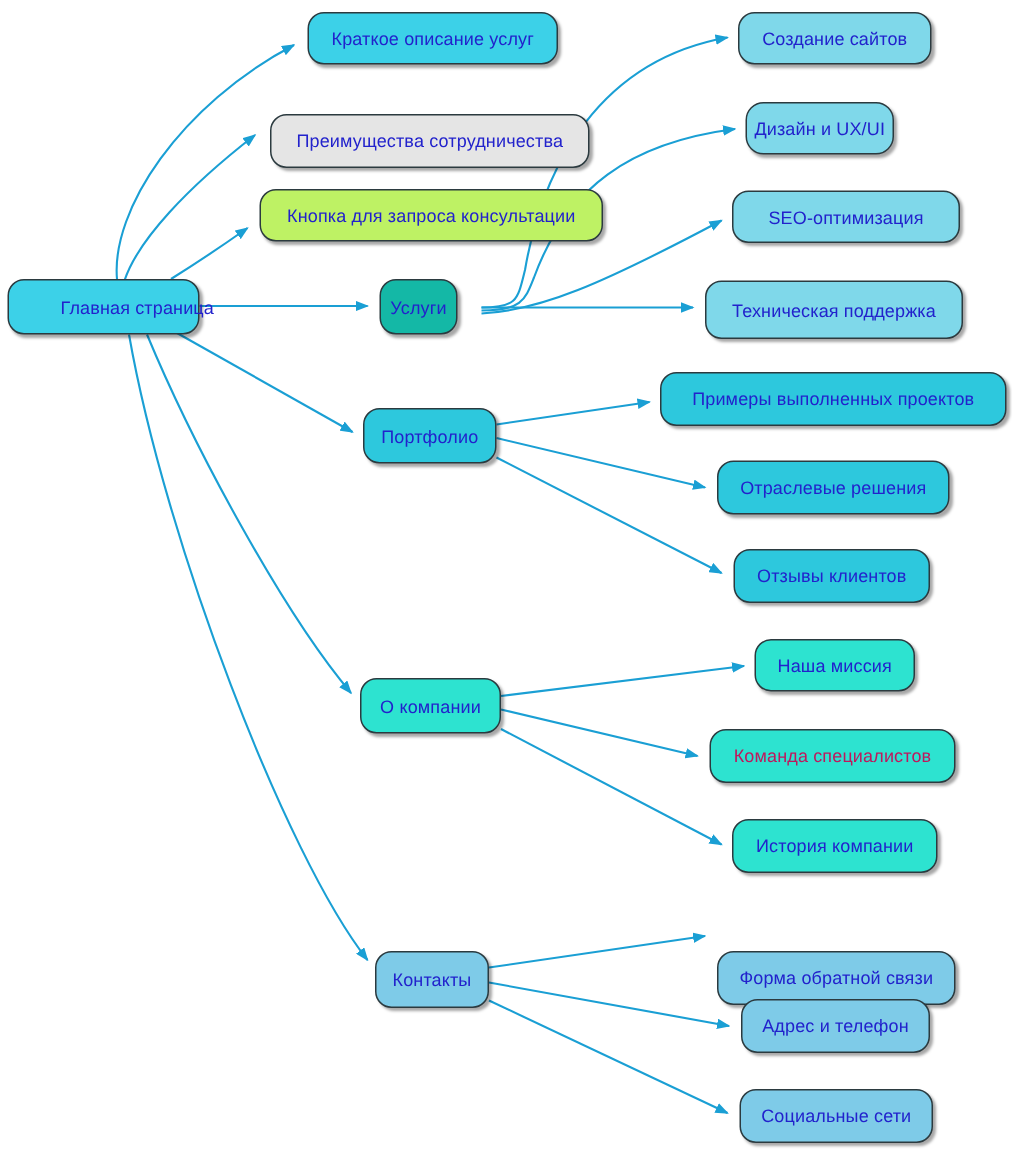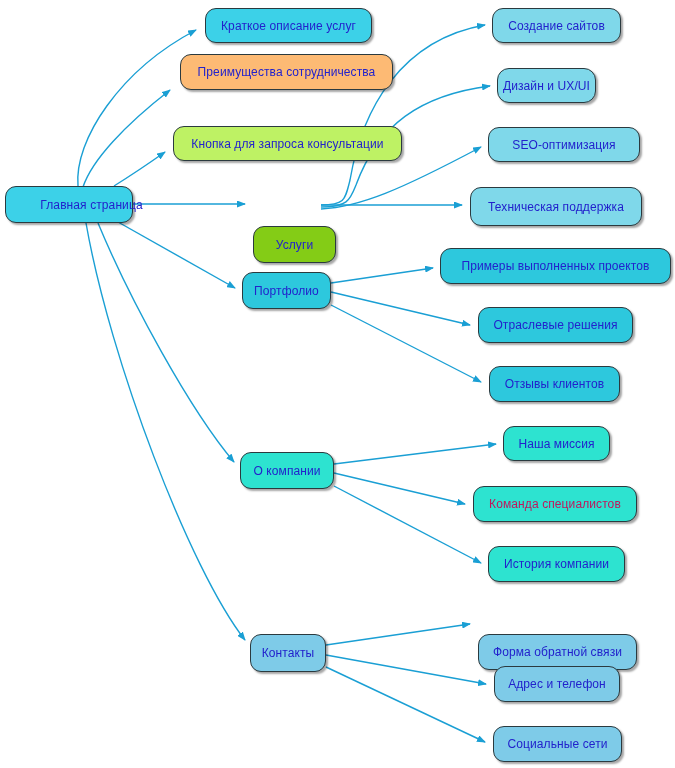--- a/index.html
+++ b/index.html
@@ -72,23 +72,23 @@
         <path d="M 334 473 L 465 504" class="edge" stroke="#1a9fd4" marker-end="url(#arrow)"></path>
         <path d="M 334 486 L 481 563" class="edge" stroke="#1a9fd4" marker-end="url(#arrow)"></path>
         <path d="M 326 645 L 470 624" class="edge" stroke="#1a9fd4" marker-end="url(#arrow)"></path>
         <path d="M 326 655 L 486 684" class="edge" stroke="#1a9fd4" marker-end="url(#arrow)"></path>
         <path d="M 326 667 L 485 742" class="edge" stroke="#1a9fd4" marker-end="url(#arrow)"></path>
       </g>
   </svg>
   <div id="node-layer">
       <div class="node" style="left: 5px; top: 186px; width: 128px; height: 37px; background: rgb(60, 209, 232); border-color: rgb(43, 58, 63); color: rgb(34, 34, 204); padding-left: 45px;">Главная страница</div>
       <div class="node" style="left: 205px; top: 8px; width: 167px; height: 35px; background: rgb(60, 209, 232); border-color: rgb(43, 58, 63); color: rgb(34, 34, 204);">Краткое описание услуг</div>
-      <div class="node" style="left: 180px; top: 54px; width: 213px; height: 36px; background: #fdba74; border-color: rgb(43, 58, 63); color: rgb(34, 34, 204);">Преимущества сотрудничества</div>
+      <div class="node" style="left: 180px; top: 76px; width: 213px; height: 36px; background: #e5e5e5; border-color: rgb(43, 58, 63); color: rgb(34, 34, 204);">Преимущества сотрудничества</div>
       <div class="node" style="left: 173px; top: 126px; width: 229px; height: 35px; background: #bef264; border-color: rgb(43, 58, 63); color: rgb(34, 34, 204);">Кнопка для запроса консультации</div>
-      <div class="node" style="left: 253px; top: 186px; width: 83px; height: 37px; background: #84cc16; border-color: rgb(43, 58, 63); color: rgb(34, 34, 204); margin-top: 40px;">Услуги</div>
+      <div class="node" style="left: 253px; top: 186px; width: 52px; height: 37px; background: #14b8a6; border-color: rgb(43, 58, 63); color: rgb(34, 34, 204);">Услуги</div>
       <div class="node" style="left: 492px; top: 8px; width: 129px; height: 35px; background: rgb(127, 216, 234); border-color: rgb(43, 58, 63); color: rgb(34, 34, 204);">Создание сайтов</div>
       <div class="node" style="left: 497px; top: 68px; width: 99px; height: 35px; background: rgb(127, 216, 234); border-color: rgb(43, 58, 63); color: rgb(34, 34, 204); border-radius: 12px;">Дизайн и UX/UI</div>
       <div class="node" style="left: 488px; top: 127px; width: 152px; height: 35px; background: rgb(127, 216, 234); border-color: rgb(43, 58, 63); color: rgb(34, 34, 204);">SEO-оптимизация</div>
       <div class="node" style="left: 470px; top: 187px; width: 172px; height: 39px; background: rgb(127, 216, 234); border-color: rgb(43, 58, 63); color: rgb(34, 34, 204);">Техническая поддержка</div>
       <div class="node" style="left: 242px; top: 272px; width: 89px; height: 37px; background: rgb(45, 200, 221); border-color: rgb(43, 58, 63); color: rgb(34, 34, 204);">Портфолио</div>
       <div class="node" style="left: 440px; top: 248px; width: 231px; height: 36px; background: rgb(45, 200, 221); border-color: rgb(43, 58, 63); color: rgb(34, 34, 204);">Примеры выполненных проектов</div>
       <div class="node" style="left: 478px; top: 307px; width: 155px; height: 36px; background: rgb(45, 200, 221); border-color: rgb(43, 58, 63); color: rgb(34, 34, 204);">Отраслевые решения</div>
       <div class="node" style="left: 489px; top: 366px; width: 131px; height: 36px; background: rgb(45, 200, 221); border-color: rgb(43, 58, 63); color: rgb(34, 34, 204);">Отзывы клиентов</div>
       <div class="node" style="left: 240px; top: 452px; width: 94px; height: 37px; background: rgb(45, 227, 208); border-color: rgb(43, 58, 63); color: rgb(34, 34, 204);">О компании</div>
       <div class="node" style="left: 503px; top: 426px; width: 107px; height: 35px; background: rgb(45, 227, 208); border-color: rgb(43, 58, 63); color: rgb(34, 34, 204);">Наша миссия</div>

